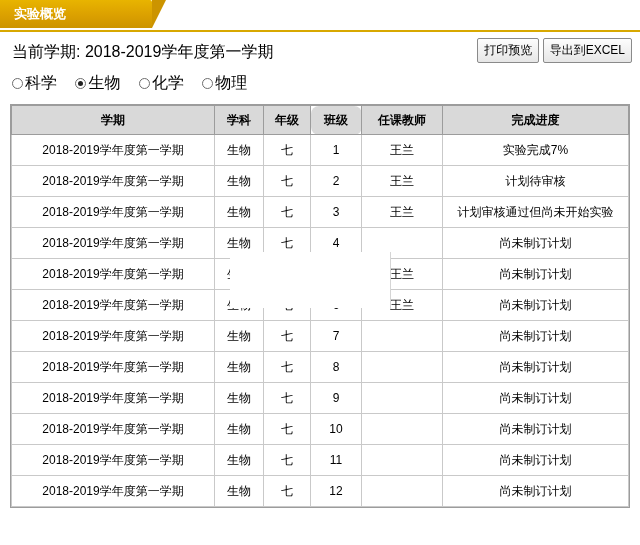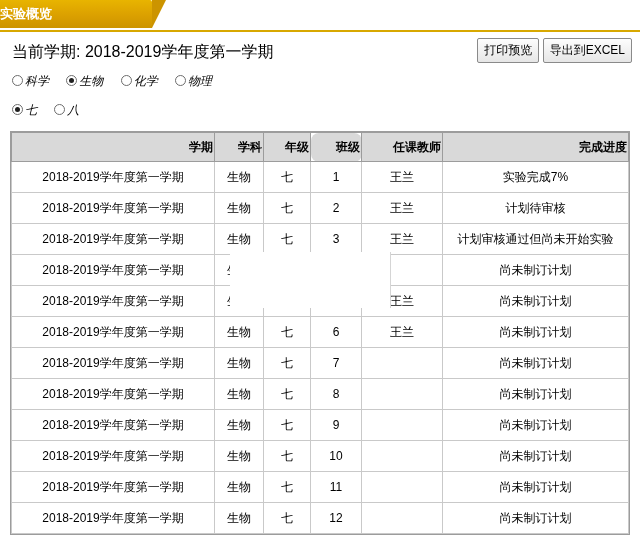--- a/index.html
+++ b/index.html
@@ -27,20 +27,21 @@
     position: absolute;
     left: 0;
     top: 0;
     width: 152px;
     height: 28px;
     background: linear-gradient(to bottom, #e8b400 0%, #dba000 55%, #cc9400 100%);
     color: #ffffff;
     font-weight: bold;
     font-size: 13px;
     line-height: 28px;
+    padding-left: 14px;
     box-sizing: border-box;
     border-top-right-radius: 2px;
   }
   .tab-notch {
     position: absolute;
     left: 152px;
     top: 0;
     width: 0;
     height: 0;
     border-top: 28px solid #cc9400;
@@ -69,22 +70,21 @@
     background: linear-gradient(to bottom, #fdfdfd, #e6e6e6);
     border: 1px solid #8a8a8a;
     border-radius: 2px;
     padding: 3px 6px;
     margin-left: 0;
     color: #000;
     cursor: pointer;
   }
   .radio-row {
     padding: 4px 0 2px 2px;
-    font-size: 12px;
-    font-style: italic;
+    font-size: 16px;
   }
   .radio-row.second {
     padding-top: 10px;
     padding-bottom: 4px;
   }
   .radio-item {
     display: inline-block;
     margin-right: 14px;
     white-space: nowrap;
     cursor: pointer;
@@ -121,21 +121,21 @@
   table.grid {
     width: 100%;
     border-collapse: collapse;
     font-size: 12px;
   }
   table.grid th {
     background: #d9d9d9;
     font-weight: bold;
     height: 26px;
     border: 1px solid #9c9c9c;
-    text-align: right;
+    text-align: center;
     color: #000;
   }
   table.grid td {
     height: 28px;
     border: 1px solid #c9c9c9;
     text-align: center;
     color: #000;
     background: #ffffff;
     white-space: nowrap;
   }
@@ -199,28 +199,20 @@
         <span class="rb"></span><span>生物</span>
       </span>
       <span class="radio-item">
         <span class="rb"></span><span>化学</span>
       </span>
       <span class="radio-item">
         <span class="rb"></span><span>物理</span>
       </span>
     </div>
 
-    <div class="radio-row second">
-      <span class="radio-item checked">
-        <span class="rb"></span><span>七</span>
-      </span>
-      <span class="radio-item">
-        <span class="rb"></span><span>八</span>
-      </span>
-    </div>
   </div>
 
   <div class="table-wrap">
     <table class="grid">
       <thead>
         <tr>
           <th class="col-term">学期</th>
           <th class="col-subj">学科</th>
           <th class="col-grade">年级</th>
           <th class="col-class">班级</th>

